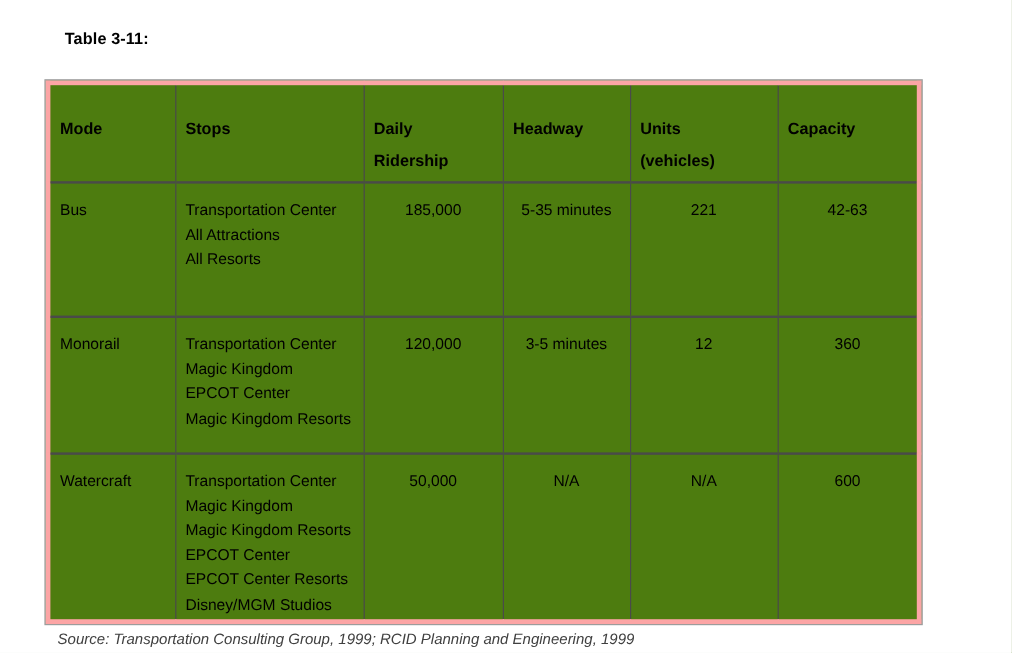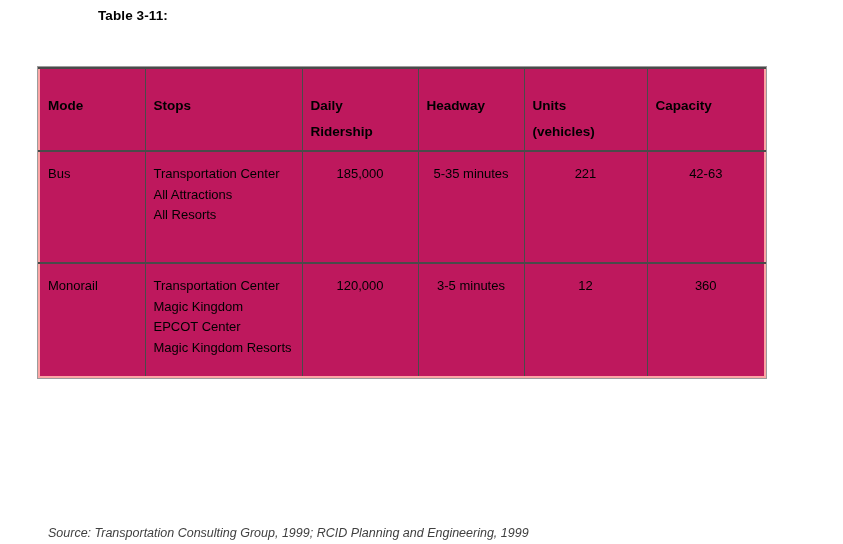--- a/index.html
+++ b/index.html
@@ -12,41 +12,40 @@
   .page {
     position: relative;
     width: 843px;
     height: 544px;
     background: #ffffff;
     overflow: hidden;
   }
   .doc-title {
     position: absolute;
     left: 54px;
-    top: 8px;
+    top: 25px;
     display: flex;
     font-size: 13.5px;
     font-weight: bold;
     letter-spacing: 0.1px;
-    margin-left: 44px;
   }
   .doc-title .title-label {
     width: 99px;
     flex: 0 0 99px;
   }
   table.transit {
     position: absolute;
     left: 38px;
     top: 67px;
     width: 726px;
     border-collapse: collapse;
     table-layout: fixed;
-    border: 2px solid #fca5a5;
+    border: 4px solid #fca5a5;
     outline: 1px solid #9c9c9c;
-    background: #be185d;
+    background: #4d7c0f;
   }
   table.transit th,
   table.transit td {
     border-left: 1px solid #4a4a4a;
     border-top: 2px solid #4a4a4a;
     vertical-align: top;
     overflow: hidden;
   }
   table.transit th {
     padding: 24px 4px 0 8px;
@@ -129,18 +128,31 @@
         <td class="cell-left">Monorail</td>
         <td class="cell-left">Transportation Center
 Magic Kingdom
 EPCOT Center
 Magic Kingdom Resorts</td>
         <td class="cell-center">120,000</td>
         <td class="cell-center">3-5 minutes</td>
         <td class="cell-center">12</td>
         <td class="cell-center">360</td>
       </tr>
+      <tr class="row-2">
+        <td class="cell-left">Watercraft</td>
+        <td class="cell-left">Transportation Center
+Magic Kingdom
+Magic Kingdom Resorts
+EPCOT Center
+EPCOT Center Resorts
+Disney/MGM Studios</td>
+        <td class="cell-center">50,000</td>
+        <td class="cell-center">N/A</td>
+        <td class="cell-center">N/A</td>
+        <td class="cell-center">600</td>
+      </tr>
     </tbody>
   </table>
 
   <div class="source-line">Source: Transportation Consulting Group, 1999; RCID Planning and Engineering, 1999</div>
 
 </div>
 
 </body></html>

